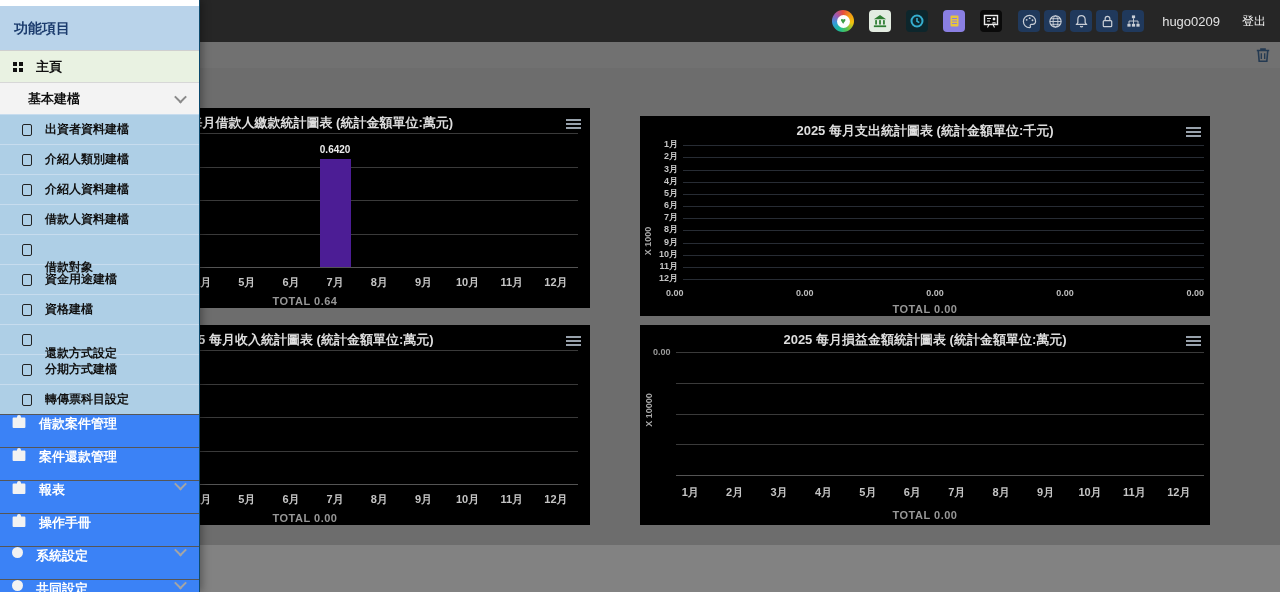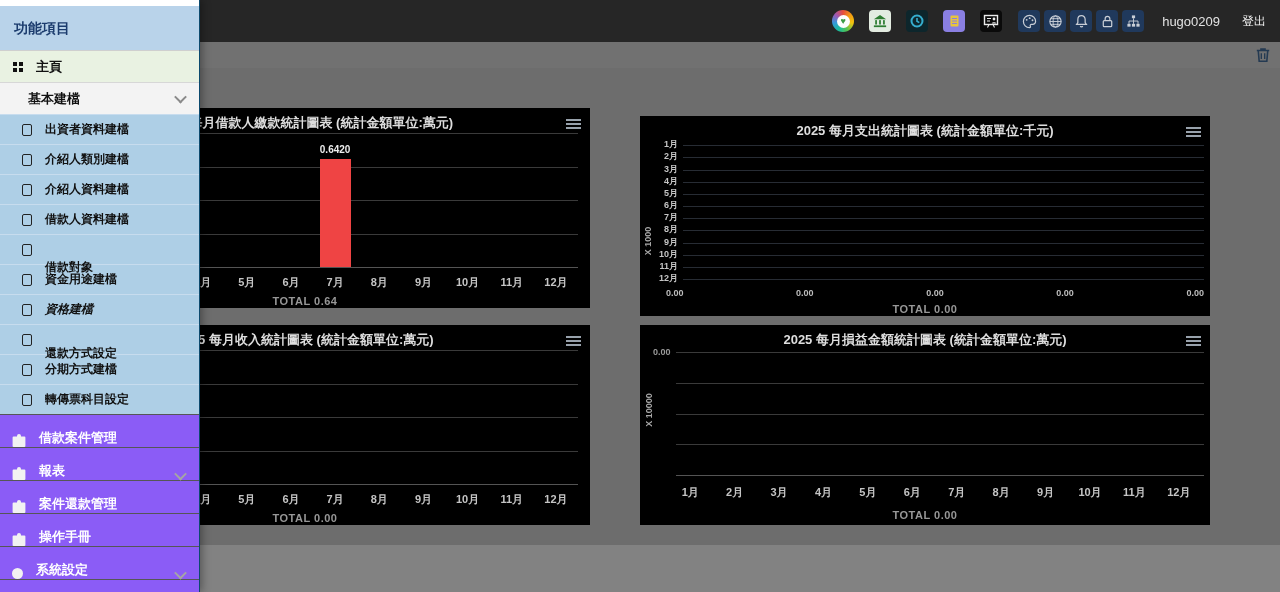--- a/index.html
+++ b/index.html
@@ -57,21 +57,21 @@
   
   .sidebar{position:absolute;top:0;left:0;width:200px;height:592px;background:#fff;z-index:50;
     box-shadow:2px 0 8px rgba(0,0,0,.35);overflow:hidden;font-weight:bold;border-right:1px solid #0c4a6e;box-sizing:border-box;}
   .sb-header{margin-top:6px;height:44px;background:#b9d3ea;color:#1c3c6e;font-size:14px;line-height:44px;padding-left:14px;}
   .sb-home{height:31px;background:#e9f2e2;border-top:1px solid #cfcfcf;display:flex;align-items:center;padding-left:13px;gap:13px;font-size:13px;color:#111;cursor:pointer;}
   .grid-icon{display:grid;grid-template-columns:4px 4px;grid-gap:2px;}
   .grid-icon b{width:4px;height:4px;background:#111;}
   .sb-group{height:31px;background:#f3f3f3;border-top:1px solid #d7d7d7;display:flex;align-items:center;padding:0 14px 0 28px;font-size:13px;color:#111;cursor:pointer;}
   .sb-sub-item{height:29px;background:#aecfe6;border-top:1px solid #c7dcee;display:flex;align-items:center;padding-left:22px;gap:13px;font-size:12px;color:#111;cursor:pointer;}
   .sq-icon{width:8px;height:10px;border:1.5px solid #222;border-radius:2px;flex:none;}
-  .sb-dark-item{height:32px;background:#8b5cf6;border-top:1px solid #565656;display:flex;align-items:flex-end;padding:0 14px 0 12px;gap:13px;color:#fff;font-size:13px;cursor:pointer;}
+  .sb-dark-item{height:32px;background:#3b82f6;border-top:1px solid #565656;display:flex;align-items:flex-start;padding:0 14px 0 12px;gap:13px;color:#fff;font-size:13px;cursor:pointer;}
   .dot-icon{width:11px;height:11px;border-radius:50%;background:#f2f2f2;flex:none;}
   .bc-icon{flex:none;display:flex;}
   .chev{width:7px;height:7px;border-right:2px solid #8a8a8a;border-bottom:2px solid #8a8a8a;transform:rotate(45deg) translate(-1px,-1px);margin-left:auto;flex:none;}
   .chev-dark{border-color:#a5a5a5;}
 </style>
 </head>
 <body>
 
 <div class="topbar">
   <div class="app-icons">
@@ -177,21 +177,21 @@
       <div class="gridline" style="top: 75%;"></div>
       <div class="gridline axisline" style="top: 100%;"></div>
       <div class="bars-row">
         <div class="bar-cell"></div>
         <div class="bar-cell"></div>
         <div class="bar-cell"></div>
         <div class="bar-cell"></div>
         <div class="bar-cell"></div>
         <div class="bar-cell"></div>
         <div class="bar-cell">
-          <div class="bar" style="height: 80.25%; background: #ef4444;">
+          <div class="bar" style="height: 80.25%; background: #4c1d95;">
             <span class="bar-label">0.6420</span>
           </div>
         </div>
         <div class="bar-cell"></div>
         <div class="bar-cell"></div>
         <div class="bar-cell"></div>
         <div class="bar-cell"></div>
         <div class="bar-cell"></div>
       </div>
     </div>
@@ -393,21 +393,21 @@
       <div class="sb-sub-item">
         <div class="sq-icon"></div>
         <div style="display: inline; margin-top: 36px;">借款對象</div>
       </div>
       <div class="sb-sub-item">
         <div class="sq-icon"></div>
         <div style="display: inline;">資金用途建檔</div>
       </div>
       <div class="sb-sub-item">
         <div class="sq-icon"></div>
-        <div style="display: inline; font-style: italic;">資格建檔</div>
+        <div style="display: inline;">資格建檔</div>
       </div>
       <div class="sb-sub-item">
         <div class="sq-icon"></div>
         <div style="display: inline; margin-top: 28px;">還款方式設定</div>
       </div>
       <div class="sb-sub-item">
         <div class="sq-icon"></div>
         <div style="display: inline;">分期方式建檔</div>
       </div>
       <div class="sb-sub-item">
@@ -423,30 +423,30 @@
           </svg>
         </div>
         <div>借款案件管理</div>
       </div>
       <div class="sb-dark-item">
         <div class="bc-icon">
           <svg width="14" height="13" viewBox="0 0 14 13">
             <path d="M5 2.6V2a2 2 0 0 1 4 0v.6h3.4a1 1 0 0 1 1 1V12a1 1 0 0 1-1 1H1.6a1 1 0 0 1-1-1V3.6a1 1 0 0 1 1-1H5z" fill="#f2f2f2"></path>
           </svg>
         </div>
-        <div>報表</div>
-        <div class="chev chev-dark"></div>
+        <div>案件還款管理</div>
       </div>
       <div class="sb-dark-item">
         <div class="bc-icon">
           <svg width="14" height="13" viewBox="0 0 14 13">
             <path d="M5 2.6V2a2 2 0 0 1 4 0v.6h3.4a1 1 0 0 1 1 1V12a1 1 0 0 1-1 1H1.6a1 1 0 0 1-1-1V3.6a1 1 0 0 1 1-1H5z" fill="#f2f2f2"></path>
           </svg>
         </div>
-        <div>案件還款管理</div>
+        <div>報表</div>
+        <div class="chev chev-dark"></div>
       </div>
       <div class="sb-dark-item">
         <div class="bc-icon">
           <svg width="14" height="13" viewBox="0 0 14 13">
             <path d="M5 2.6V2a2 2 0 0 1 4 0v.6h3.4a1 1 0 0 1 1 1V12a1 1 0 0 1-1 1H1.6a1 1 0 0 1-1-1V3.6a1 1 0 0 1 1-1H5z" fill="#f2f2f2"></path>
           </svg>
         </div>
         <div>操作手冊</div>
       </div>
       <div class="sb-dark-item">

